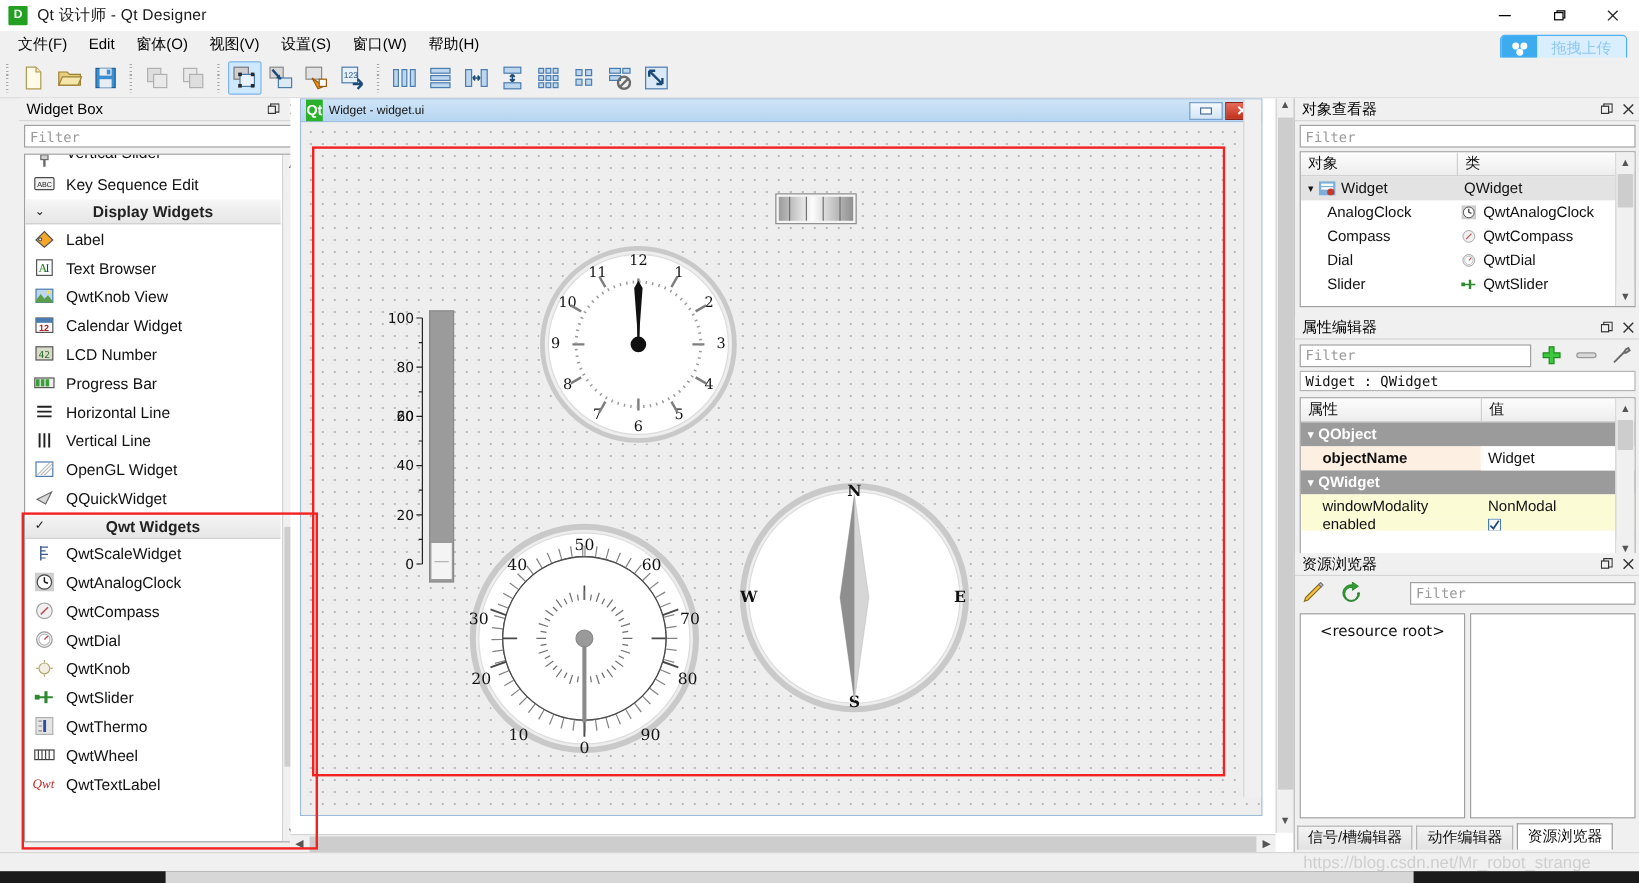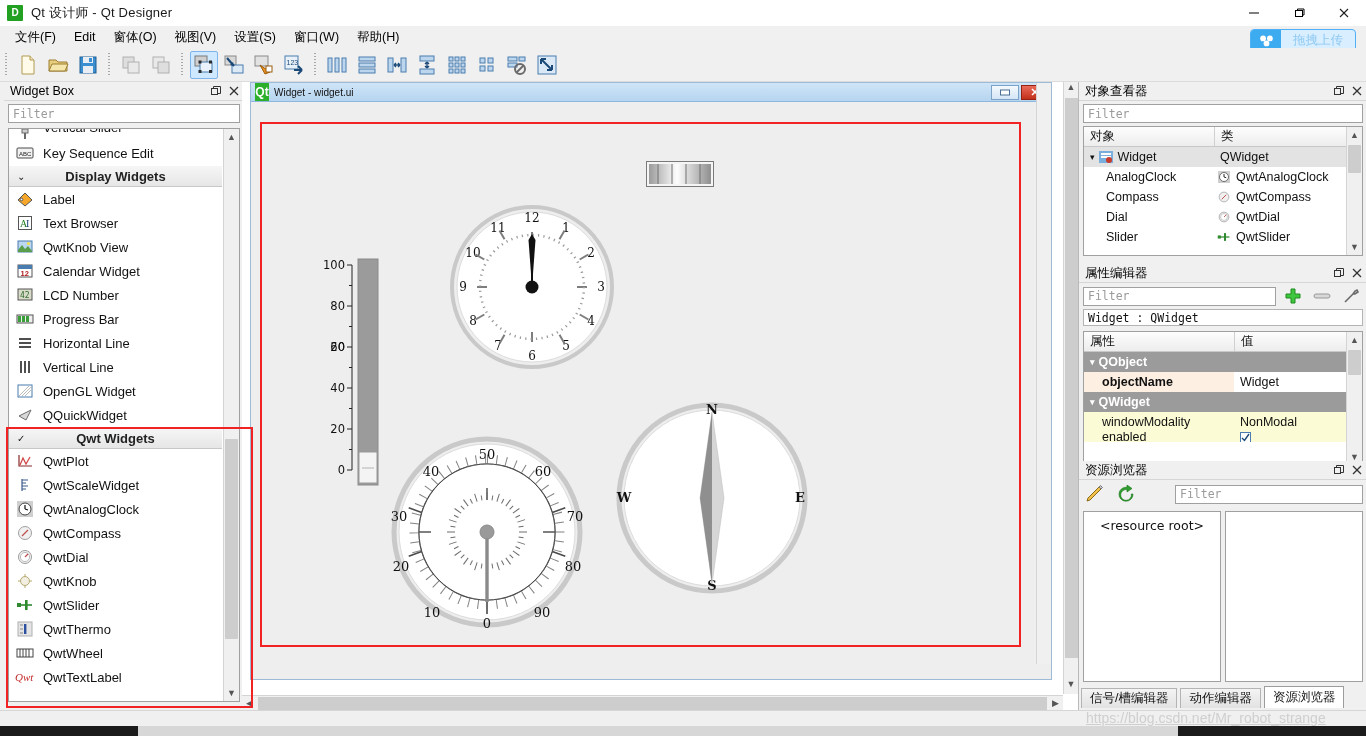--- a/index.html
+++ b/index.html
@@ -86,21 +86,21 @@
   }
   .filter-box {
     margin: 3px 4px; height: 19px; background: #fff;
     border: 1px solid #a0a0a0; display: flex; align-items: center;
     padding: 0 4px;
     font-family: "DejaVu Sans Mono", monospace; font-size: 11.5px; color: #9a9a9a;
   }
 
   
   .widgetbox {
-    position: absolute; left: 4px; top: 82px; width: 241px; height: 628px;
+    position: absolute; left: 16px; top: 82px; width: 241px; height: 628px;
     background: #f0f0f0; border-right: 1px solid #b9b9b9;
   }
   .wb-list {
     position: absolute; left: 4px; top: 46px; right: 4px; bottom: 8px;
     background: #fff; border: 1px solid #a0a0a0; overflow: hidden;
   }
   .wb-scroll { position: absolute; left: 0; top: 0; right: 17px; bottom: 0; overflow: hidden; }
   .wb-row {
     height: 24px; display: flex; align-items: center; padding-left: 6px;
     font-size: 13px; color: #111; white-space: nowrap;
@@ -245,21 +245,20 @@
 
   
   .statusbar {
     position: absolute; left: 0; top: 710px; width: 1366px; height: 16px;
     background: #f0f0f0; border-top: 1px solid #d6d6d6;
   }
   .watermark {
     position: absolute; left: 1086px; top: 710px;
     font-size: 14px; color: #cfcfcf; white-space: nowrap;
     font-family: "Liberation Sans", sans-serif;
-    text-decoration: underline;
   }
   .taskbar { position: absolute; left: 0; top: 726px; width: 1366px; height: 10px; background: #1b1b1b; }
   .tsk-light { position: absolute; left: 138px; top: 0; width: 1040px; height: 10px; background: #d7d7d7; }
 
   svg { display: block; }
 </style>
 </head>
 <body>
 
 <div id="app">
@@ -617,29 +616,20 @@
               </svg>
           </span>
           <span>QQuickWidget</span>
         </div>
 
         <div class="wb-cat">
           <span class="chev">✓</span>
           <span>Qwt Widgets</span>
         </div>
 
-        <div class="wb-row">
-          <span class="wb-ico">
-            <svg width="16" height="14" viewBox="0 0 16 14">
-                <path d="M2 1 V12 H15" stroke="#8a2b2b" stroke-width="1.2" fill="none"></path>
-                <path d="M3 11 L6 4 L9 10 L13 3" stroke="#d14b4b" stroke-width="1.3" fill="none"></path>
-              </svg>
-          </span>
-          <span>QwtPlot</span>
-        </div>
 
         <div class="wb-row">
           <span class="wb-ico">
             <svg width="16" height="14" viewBox="0 0 16 14">
                 <line x1="5" y1="1" x2="5" y2="13" stroke="#3b5a8c" stroke-width="1.2"></line>
                 <g stroke="#3b5a8c" stroke-width="1">
                   <line x1="5" y1="2" x2="11" y2="2"></line>
                   <line x1="5" y1="5" x2="9" y2="5"></line>
                   <line x1="5" y1="8" x2="11" y2="8"></line>
                   <line x1="5" y1="11" x2="9" y2="11"></line>

